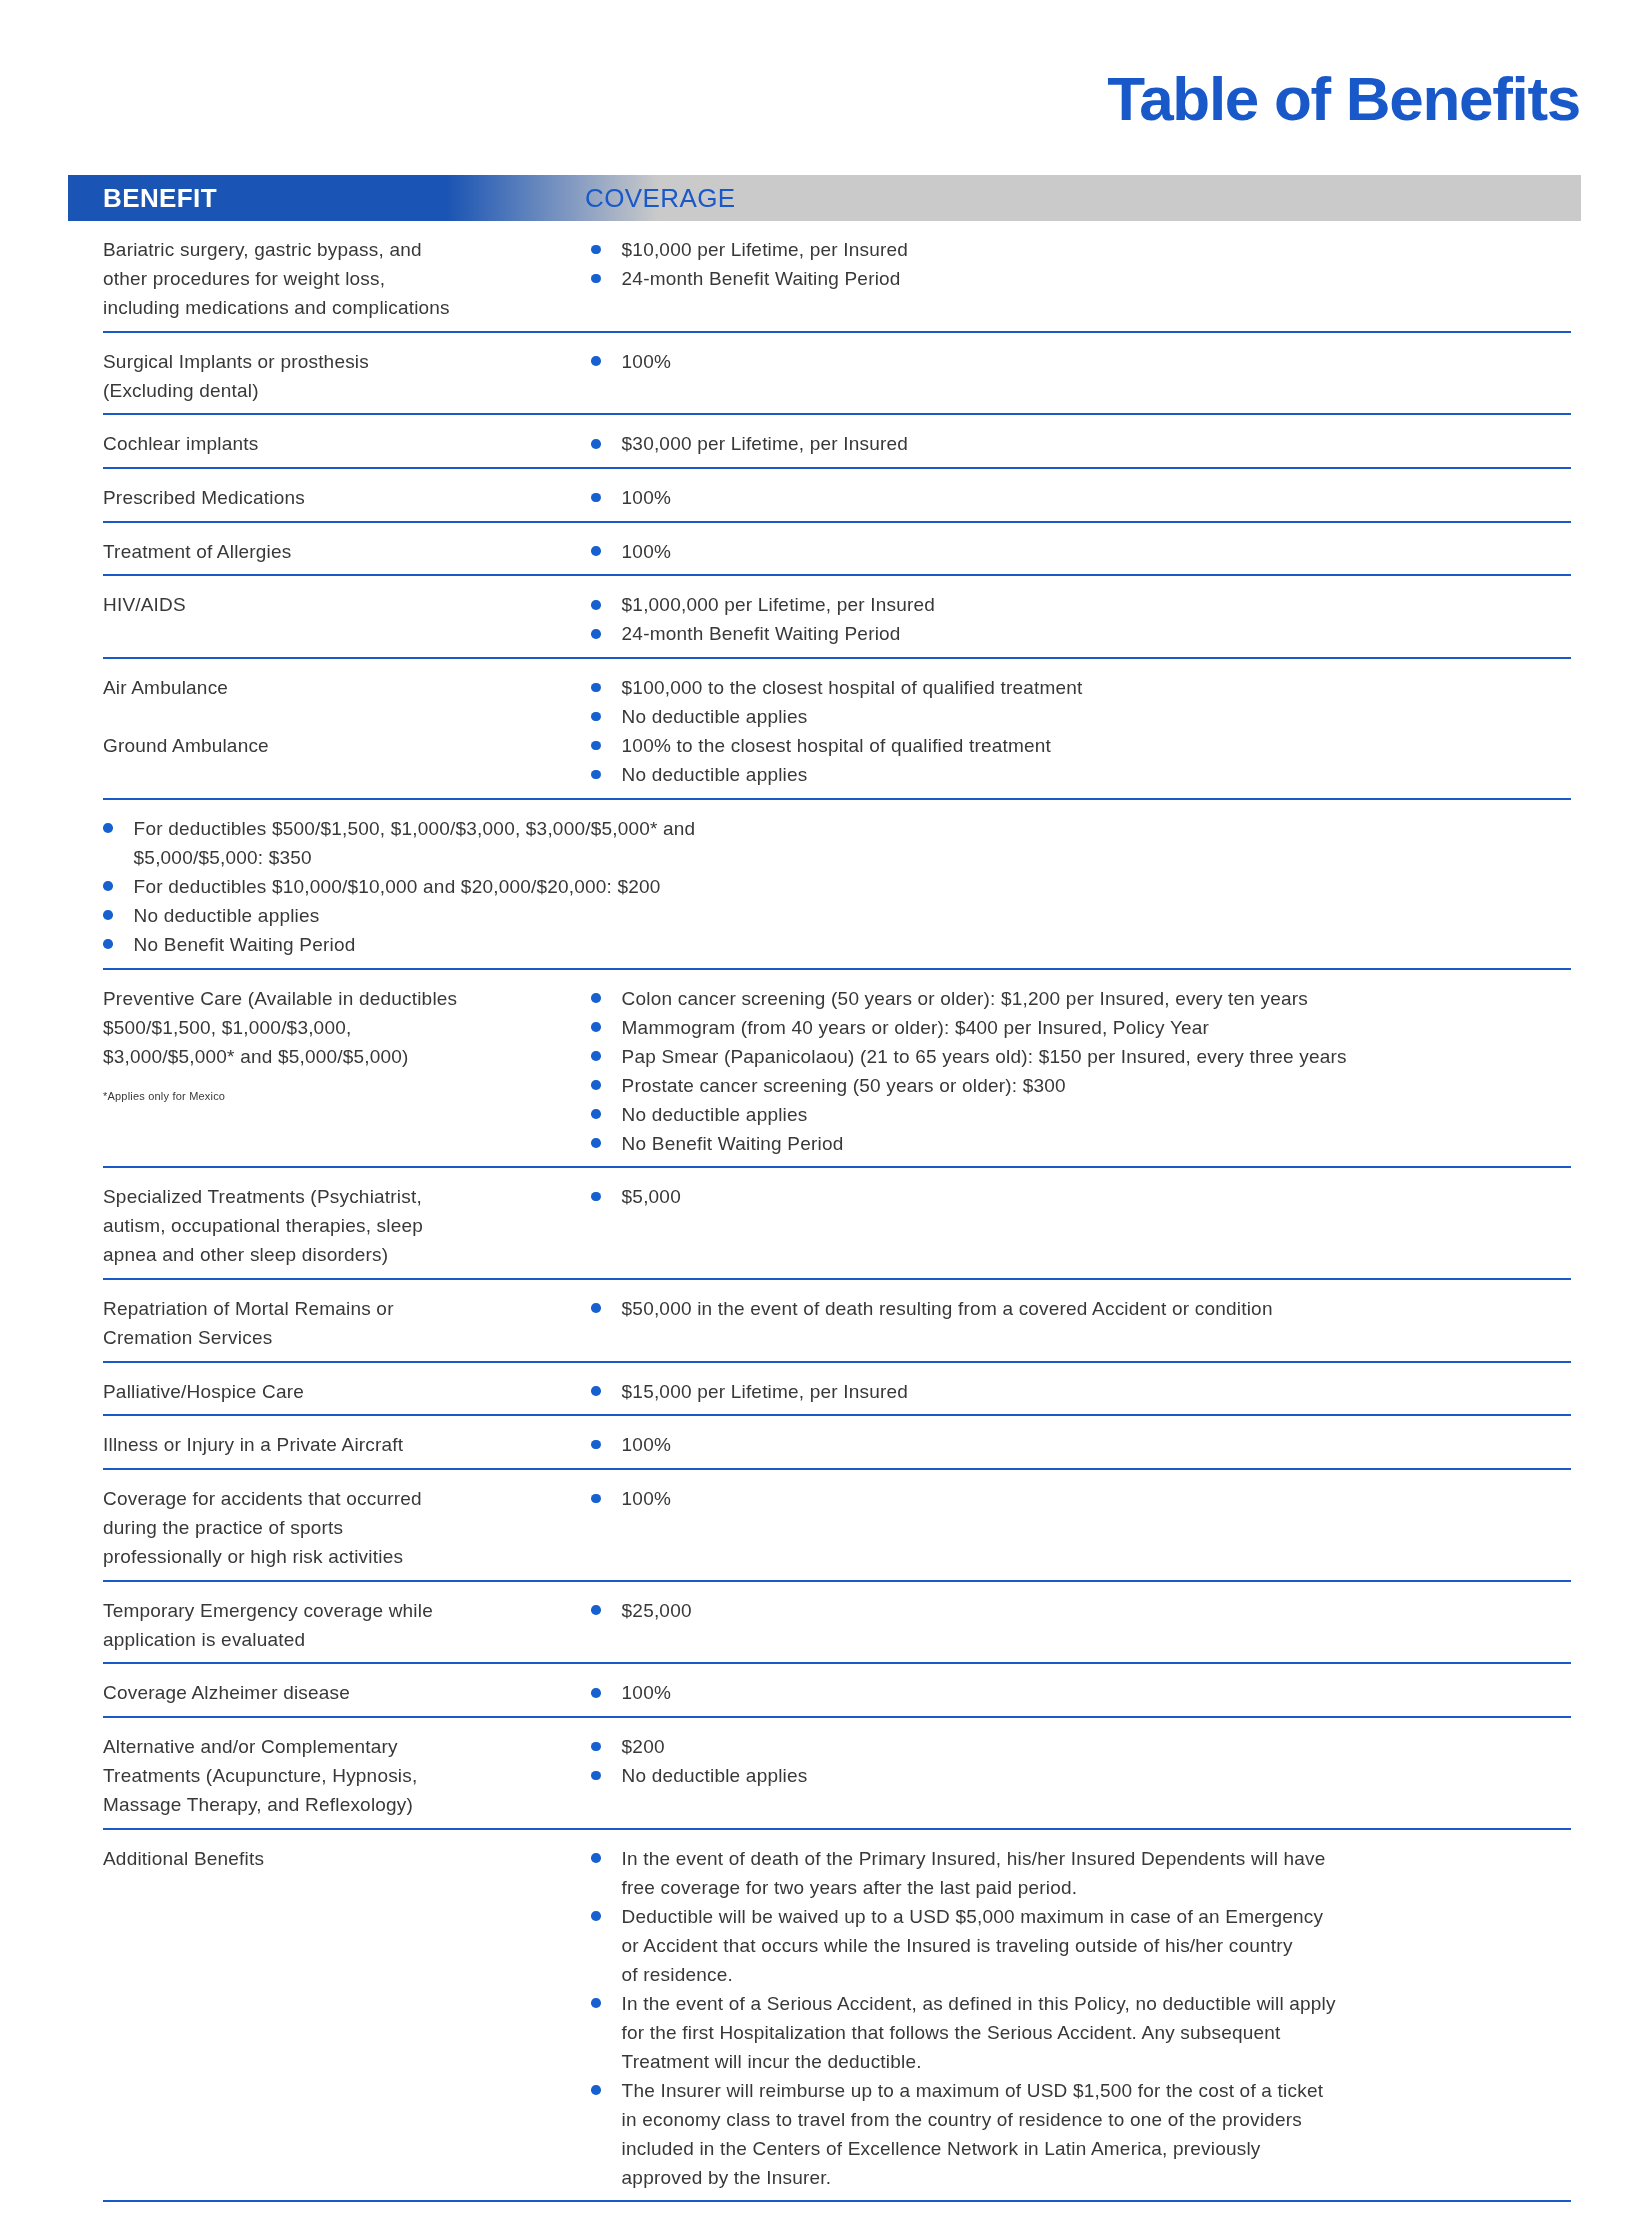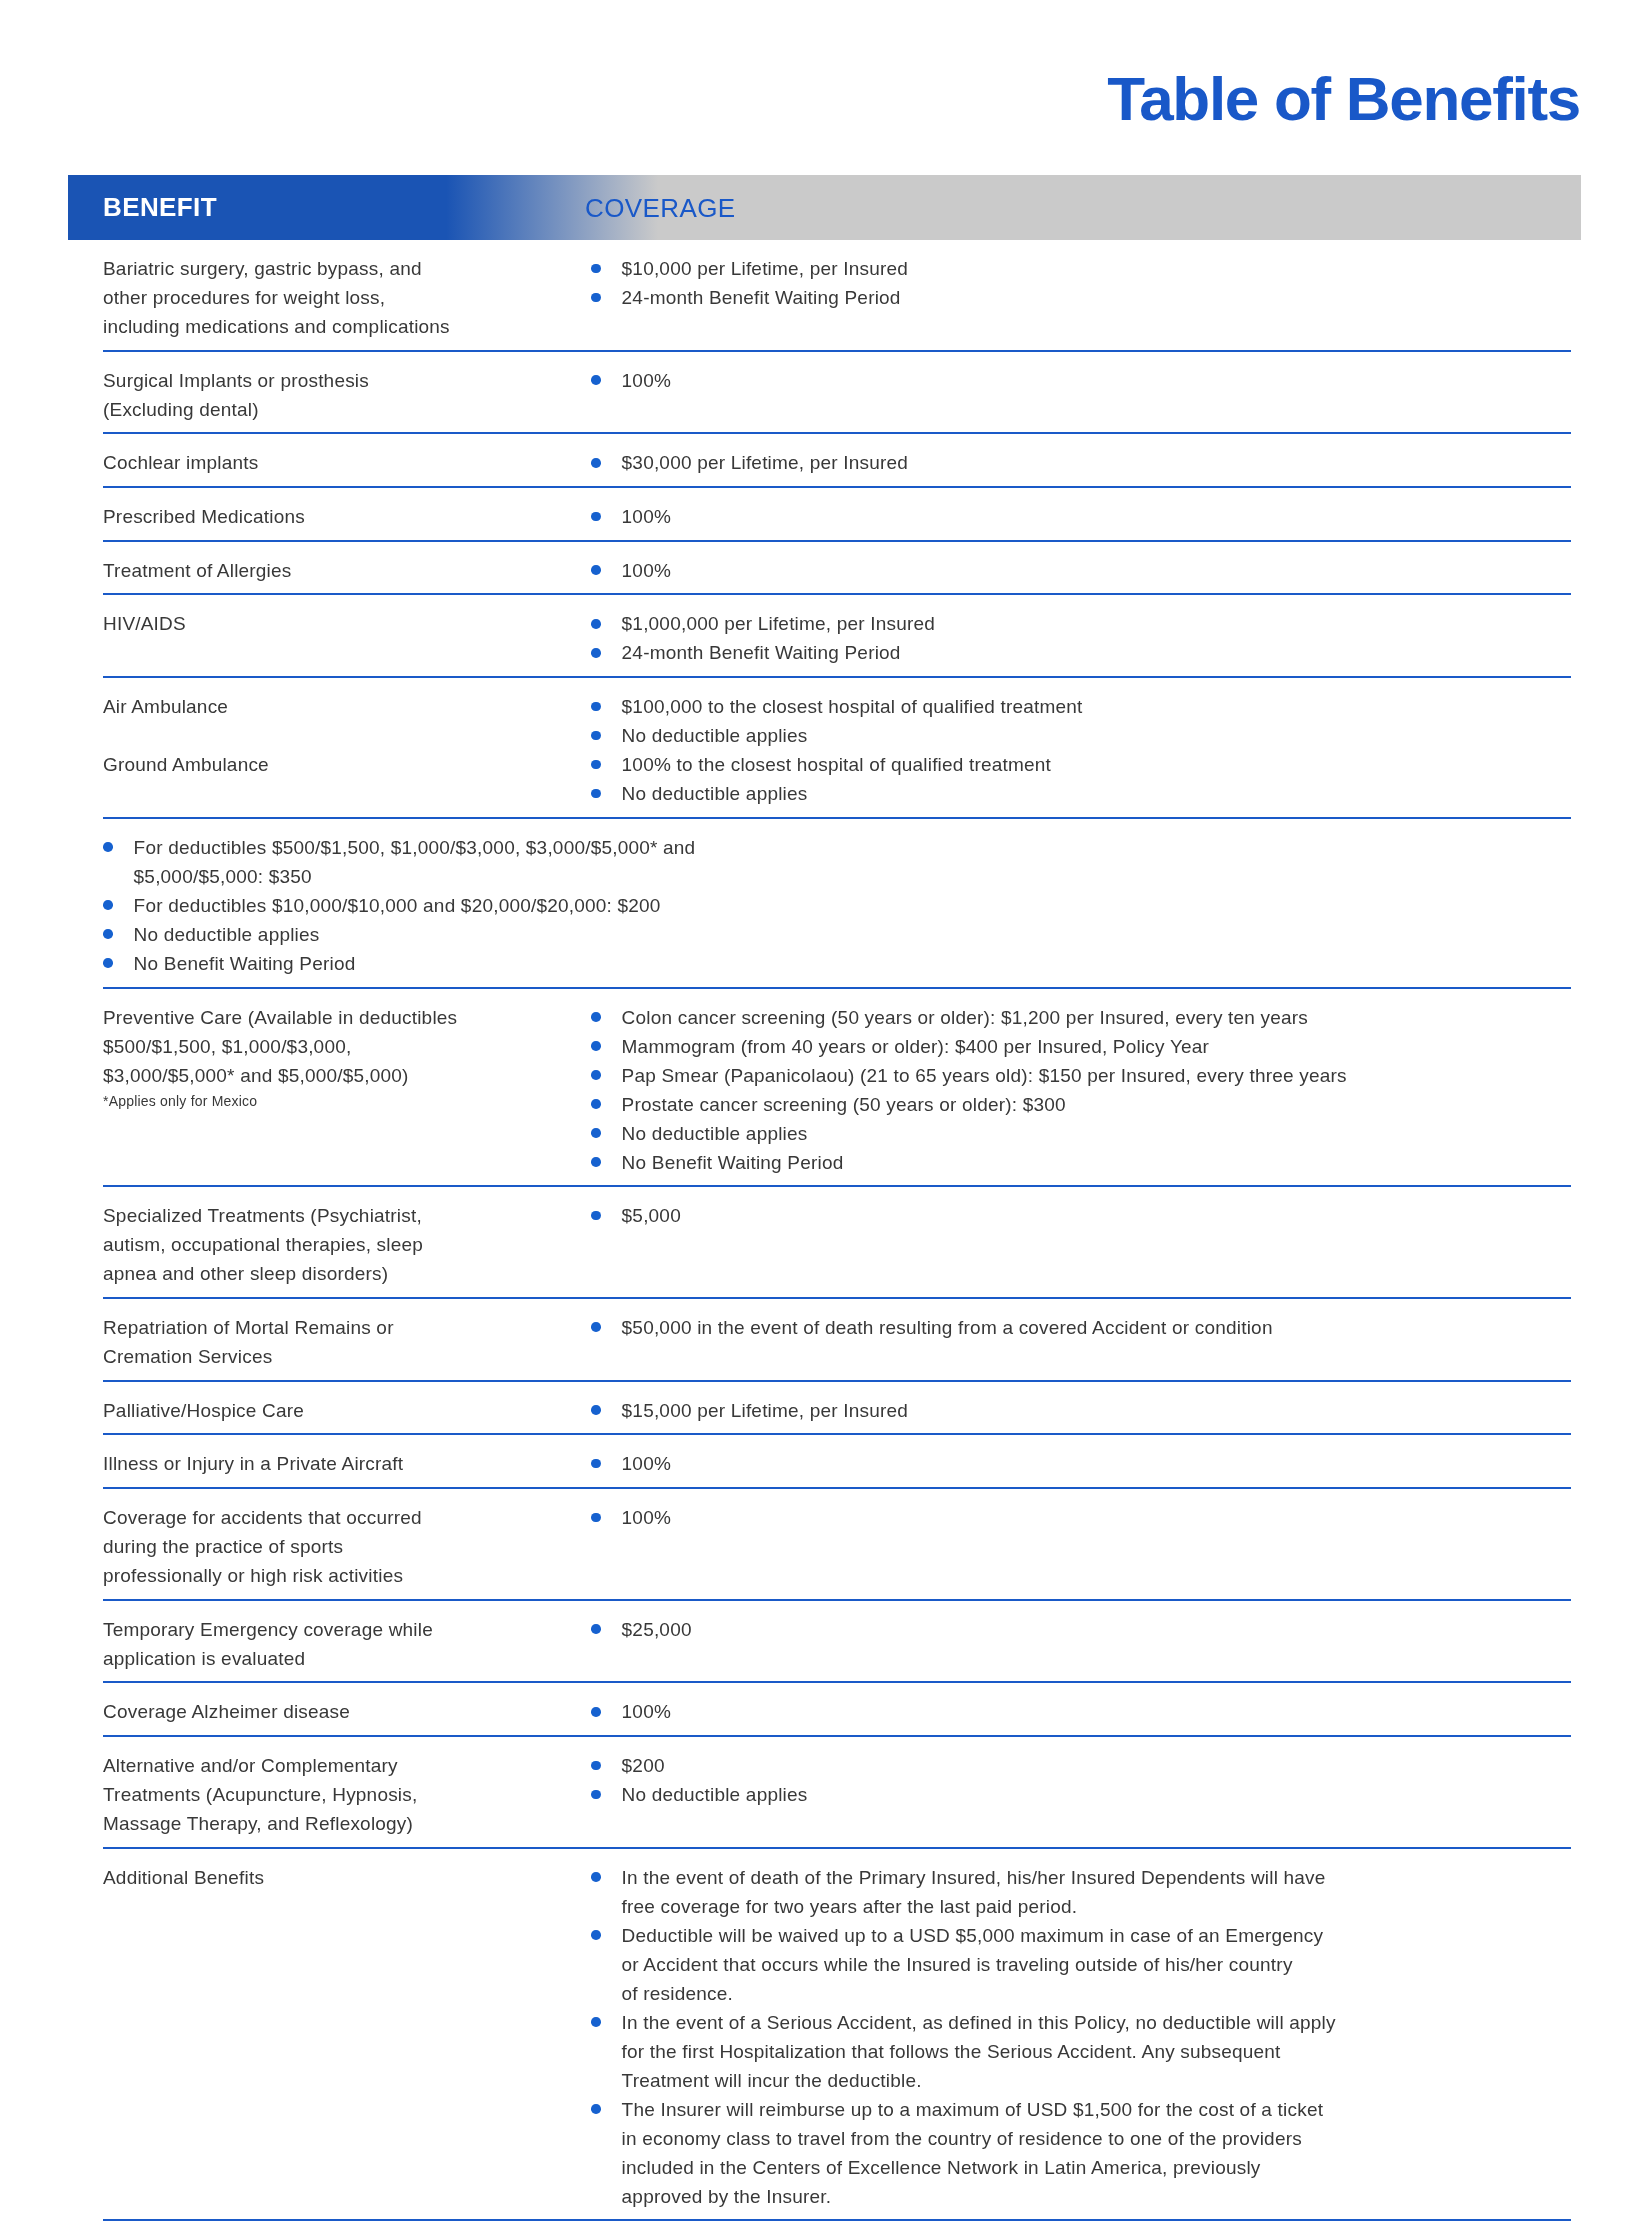--- a/index.html
+++ b/index.html
@@ -19,21 +19,21 @@
   }
   .title{
     padding:68px 71px 0 0;
     text-align:right;
     font-size:62px;line-height:1;font-weight:bold;
     letter-spacing:-1.3px;
     color:var(--title-blue);
   }
   .band{
     margin:45px 70px 0 68px;
-    height:65px;
+    height:46px;
     position:relative;
     display:flex;align-items:center;
     background:linear-gradient(90deg,var(--band-blue) 0%,var(--band-blue) 25%,var(--band-gray) 39%,var(--band-gray) 100%);
   }
   .band .col-benefit{
     margin-left:35px;
     color:#ffffff;font-size:26px;font-weight:bold;letter-spacing:0.4px;
   }
   .band .col-coverage{
     position:absolute;left:517px;top:50%;transform:translateY(-50%);
@@ -54,21 +54,21 @@
   .row-group .row{border-bottom:none;padding:0;}
   .section-title{
     font-weight:bold;color:#1F1F1F;
     font-size:19px;line-height:29px;
     margin-bottom:14px;letter-spacing:0.2px;
   }
   .benefit-cell{
     width:488px;flex-shrink:0;padding-right:17.4px;
     white-space:pre-line;letter-spacing:0.2px;
   }
-  .benefit-note{font-size:14px;line-height:22.6px;margin-top:0;}
+  .benefit-note{font-size:11px;line-height:22.6px;margin-top:14px;}
   .coverage-list{flex:1;list-style:none;}
   .coverage-item{display:flex;}
   .dot{
     width:9.6px;height:9.6px;border-radius:50%;
     background:var(--bullet-blue);
     margin:9.6px 21px 0 0;flex-shrink:0;
   }
   .coverage-text{white-space:pre-line;letter-spacing:0.2px;}
 </style>
 </head>

